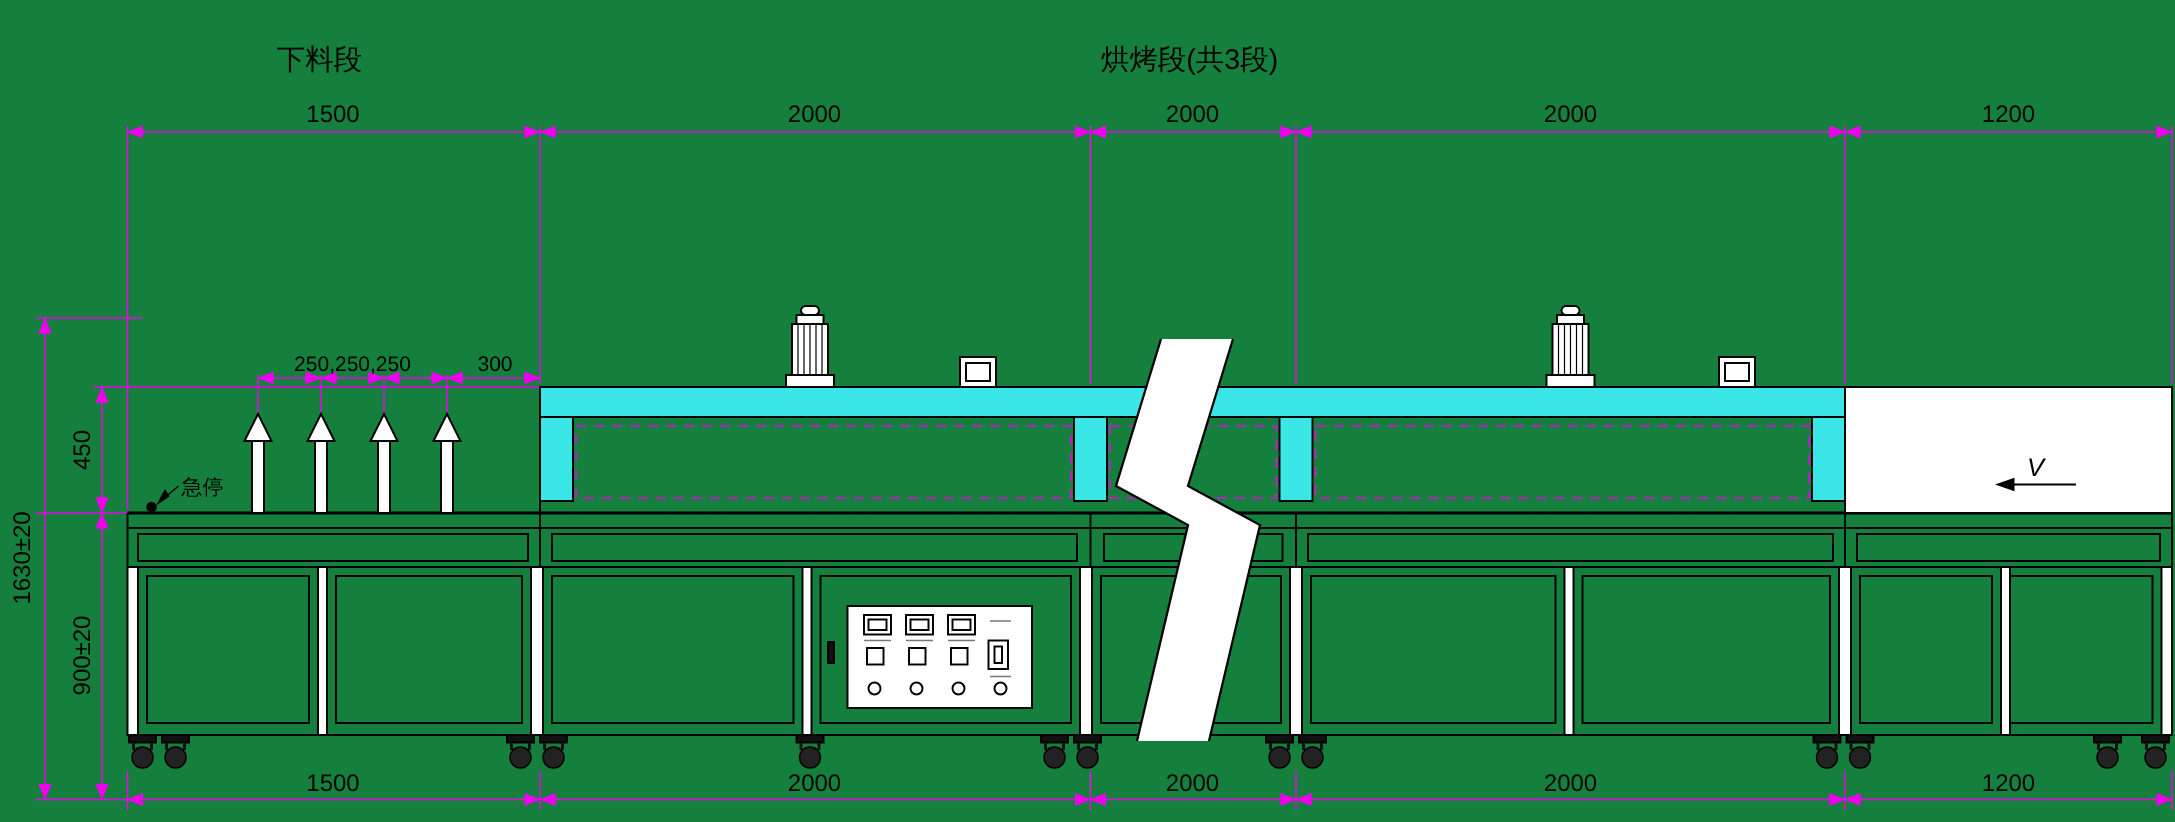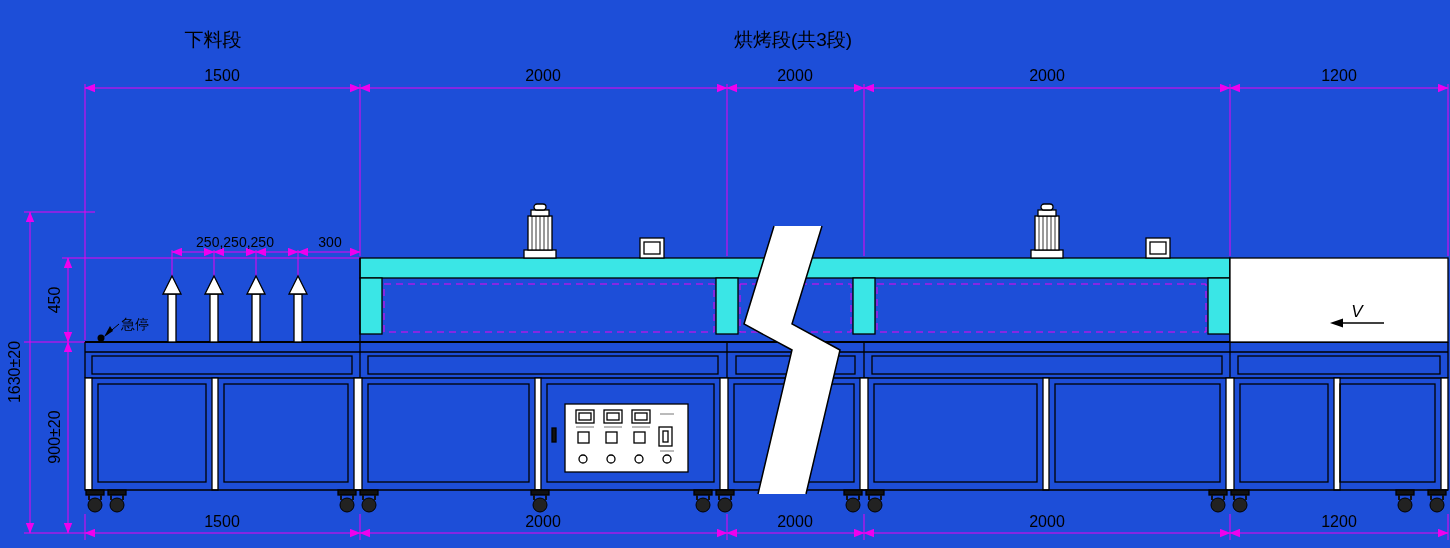--- a/index.html
+++ b/index.html
@@ -1,16 +1,16 @@
 <!DOCTYPE html>
 <html><head>
 <meta charset="utf-8">
 <style>
   html,body{margin:0;padding:0;background:#ffffff;}
-  .canvas{width:1450px;height:548px;position:relative;background:#1d4ed8;overflow:hidden;
+  .canvas{width:1450px;height:548px;position:relative;background:#15803d;overflow:hidden;
           font-family:"Liberation Sans", sans-serif;}
   svg{display:block;}
   text{font-family:"Liberation Sans", sans-serif;fill:#000;}
   .dim-txt{font-size:16px;}
   .dim-txt-sm{font-size:14px;}
   .sec-txt{font-size:19px;}
   .v-txt{font-size:17px;font-style:italic;}
 </style>
 </head>
 <body>

